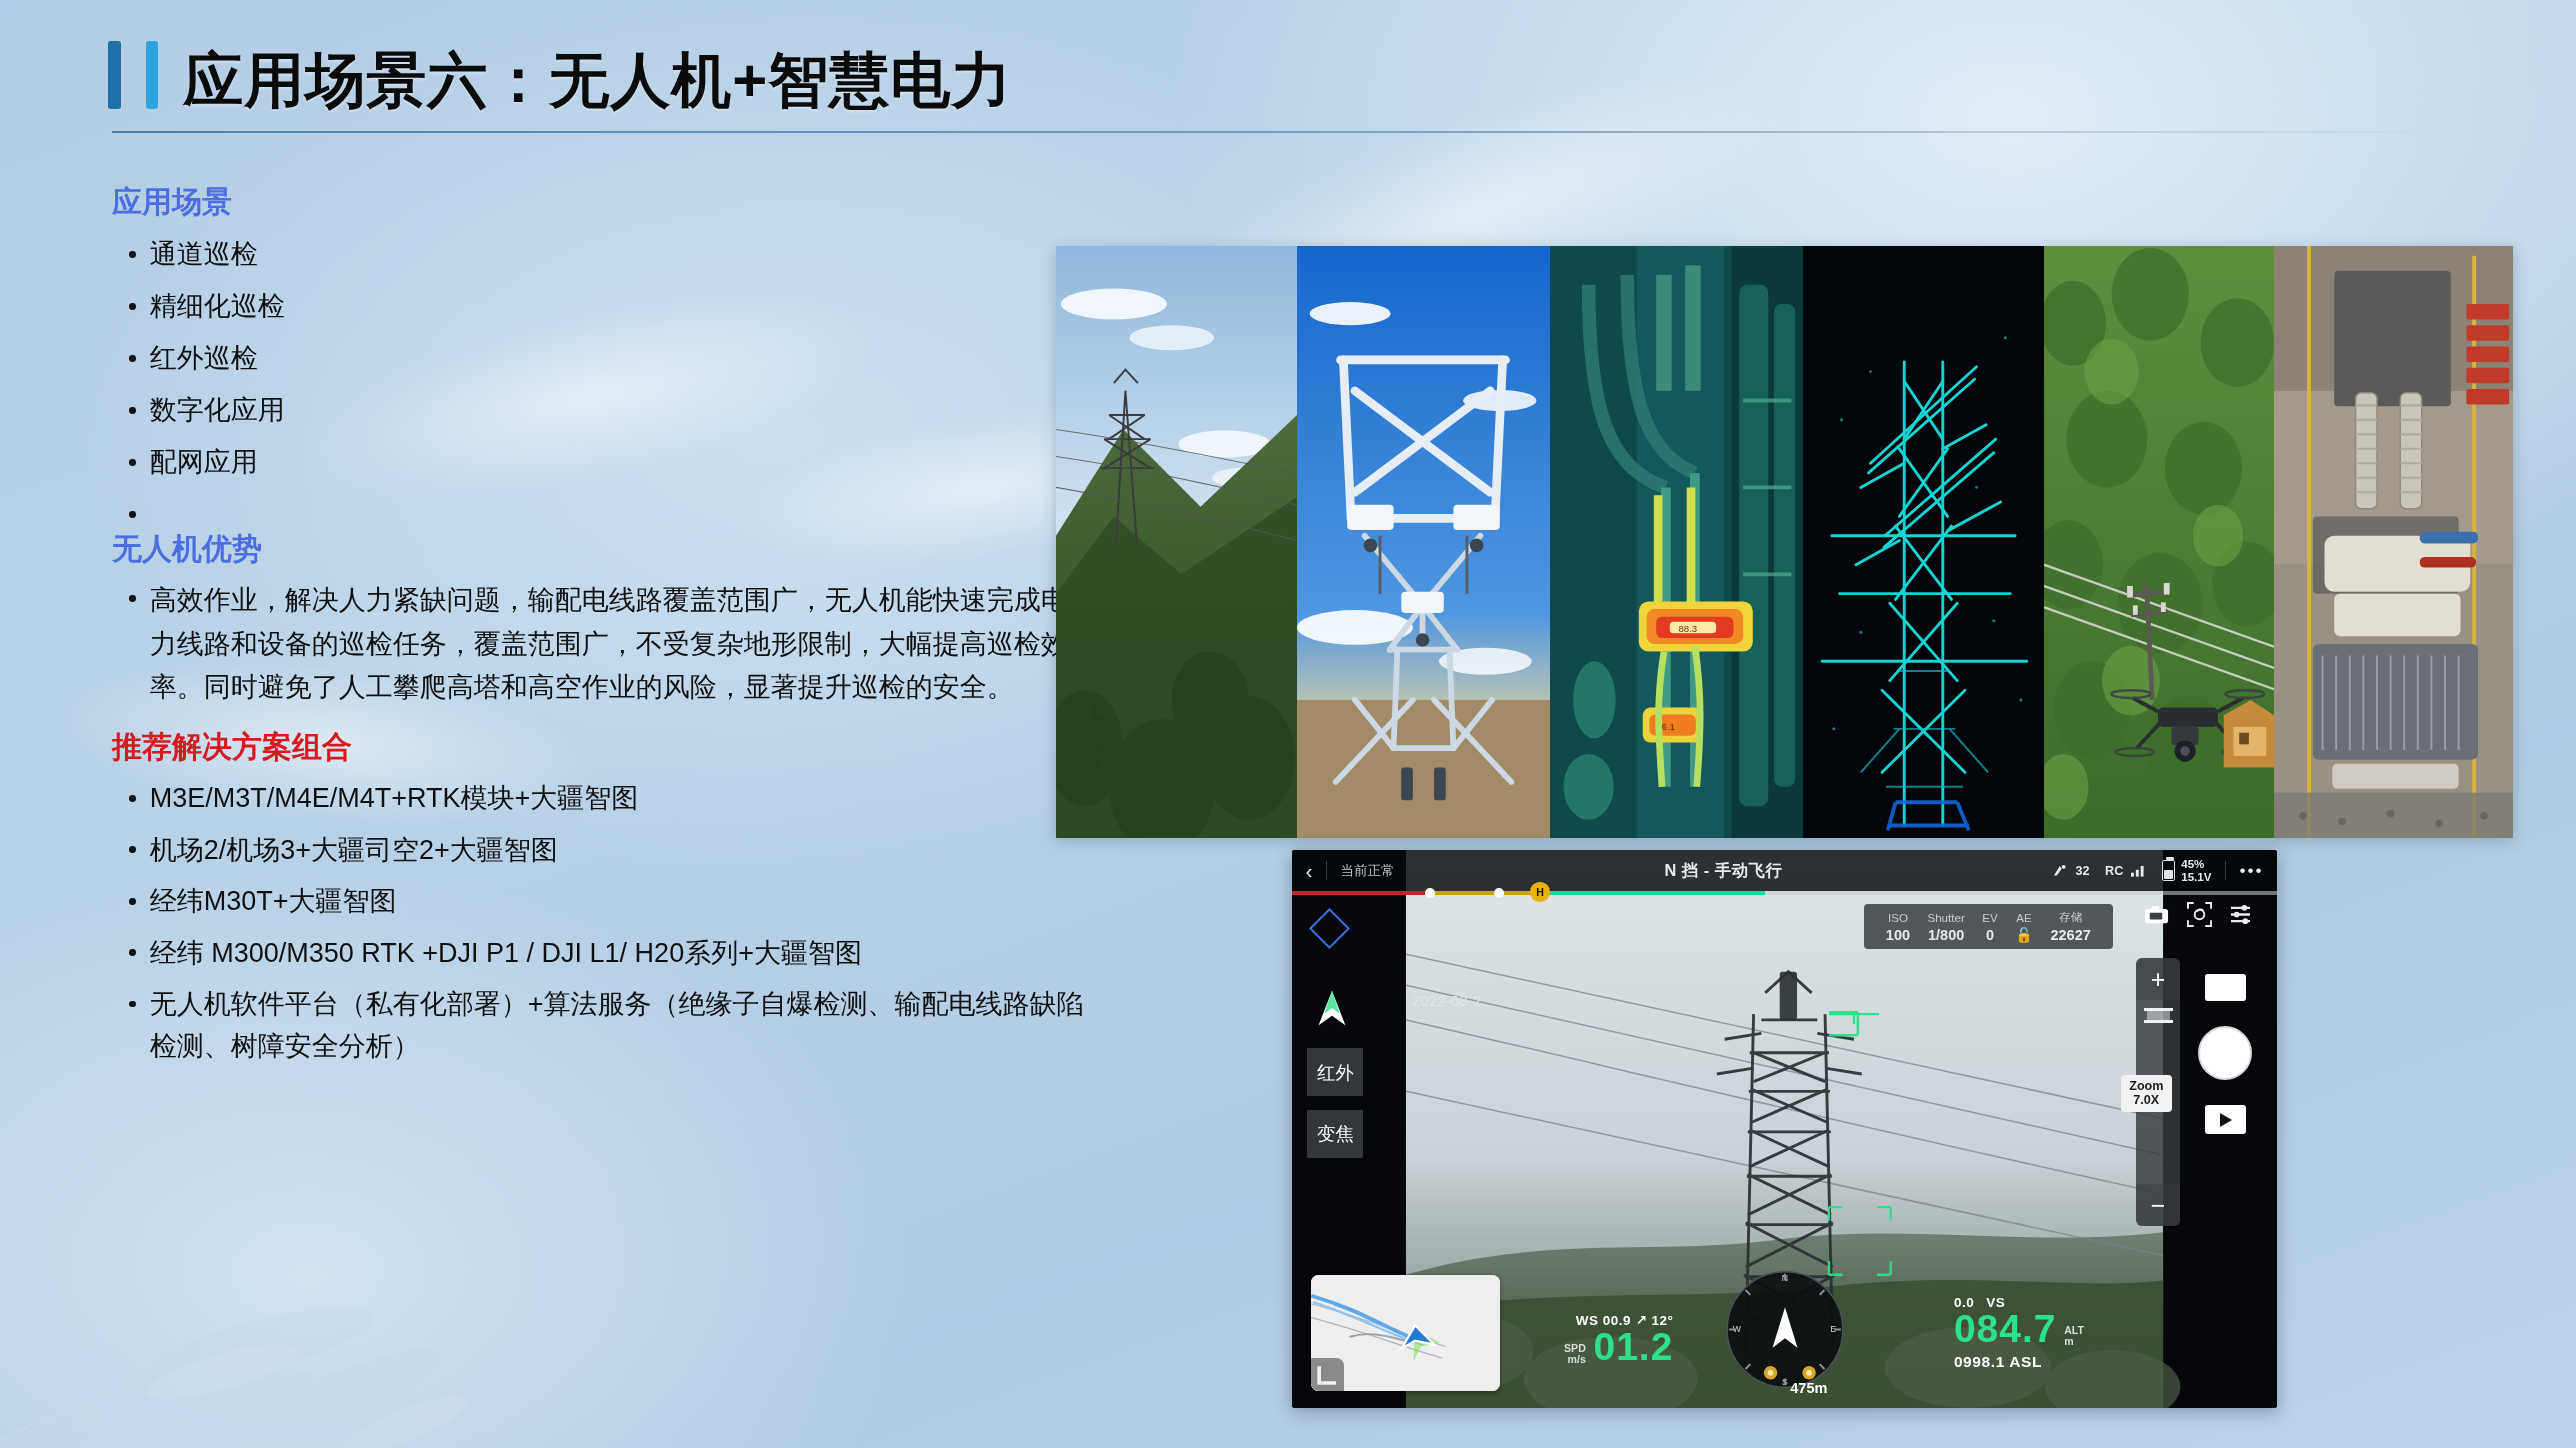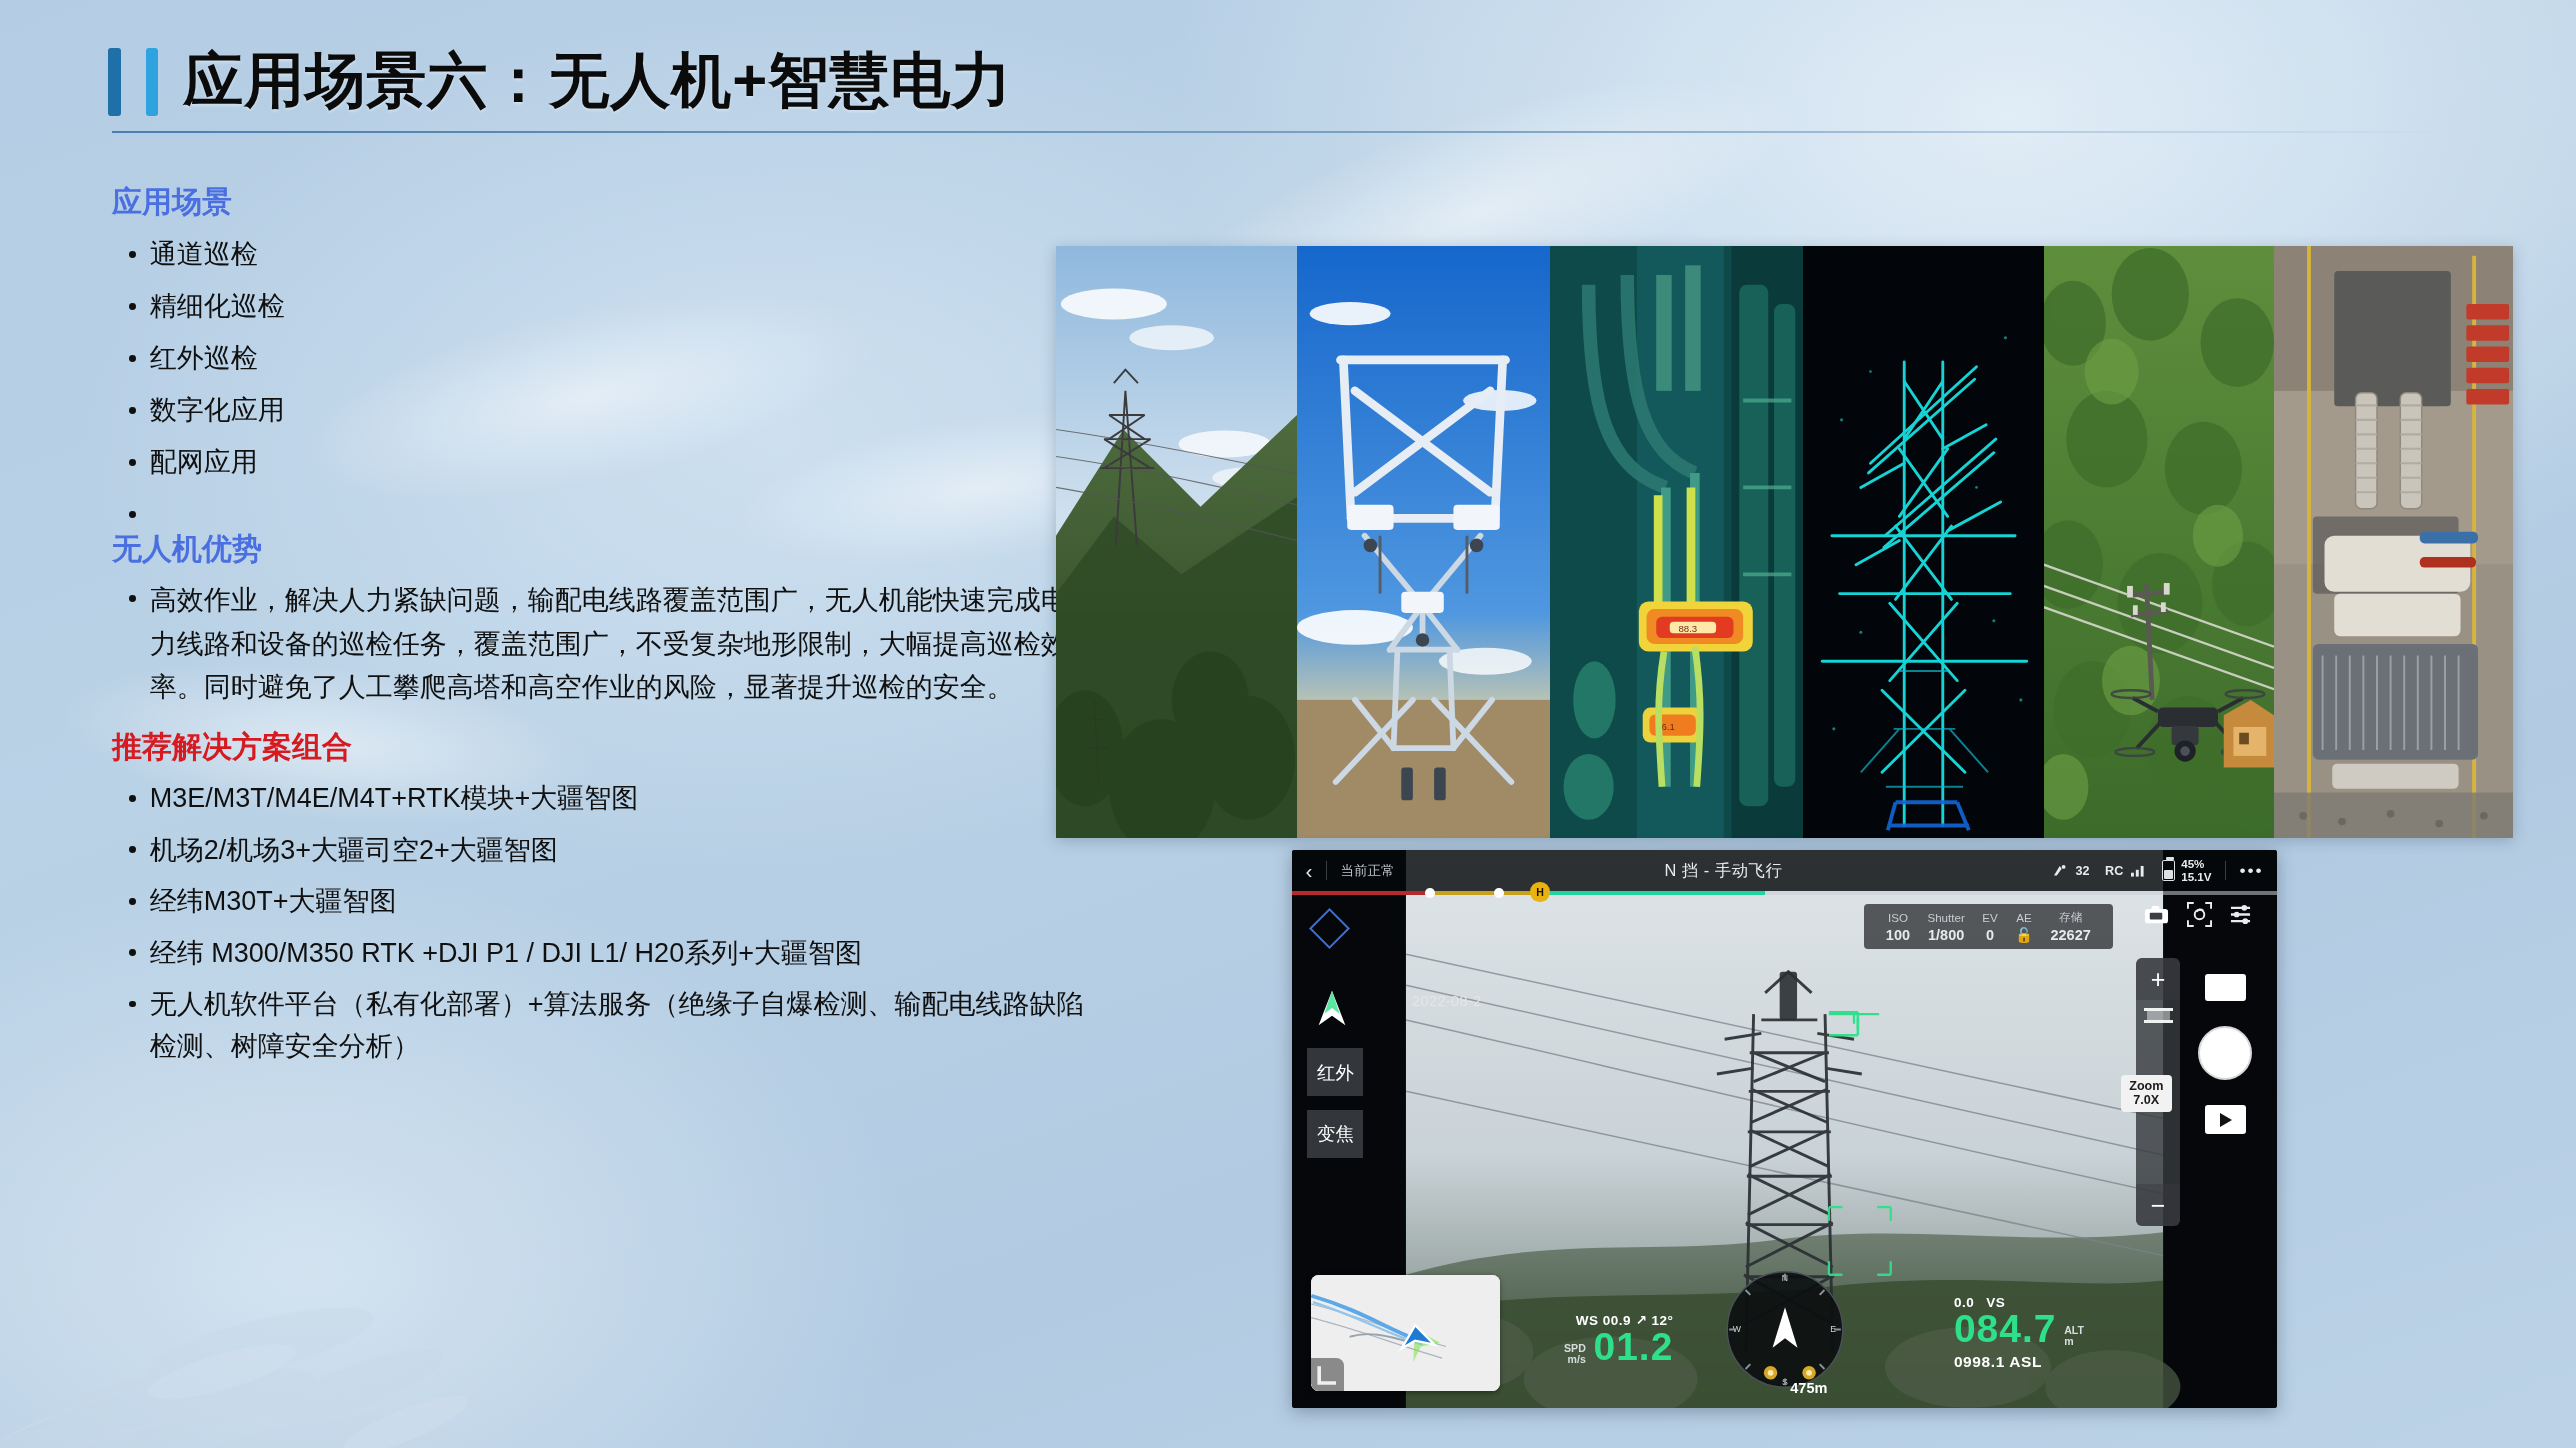--- a/index.html
+++ b/index.html
@@ -28,21 +28,21 @@
   #w1 { left: 290px; top: 309px; width: 599px; height: 174px; transform: rotate(-12deg); }
   #w2 { left: 734px; top: 415px; width: 502px; height: 145px; transform: rotate(-8deg); }
   #w3 { left: 58px;  top: 666px; width: 541px; height: 155px; transform: rotate(6deg); }
   #w4 { left: 1140px; top: 116px; width: 676px; height: 193px; transform: rotate(-18deg); }
 
   
   #leaves { position: absolute; left: -58px; bottom: -39px; width: 695px; height: 541px;
             opacity: .55; pointer-events: none; }
 
   
-  #title-row { position: absolute; left: 108px; top: 41px; display: flex; align-items: center; gap: 25px; }
+  #title-row { position: absolute; left: 108px; top: 41px; display: flex; gap: 25px; }
   .tick { width: 12.6px; height: 68px; border-radius: 2.9px; }
   #tick-a { background: #1f6fa8; }
   #tick-b { background: #2ea3e0; }
   #title-text {
     font-size: 60px; font-weight: bold; color: #0b0b0b; letter-spacing: 1px;
     white-space: nowrap; text-shadow: 0 1.9px 2.9px rgba(255,255,255,.35);
   }
   #title-rule {
     position: absolute; left: 112px; top: 131px; width: 2337px; height: 1.9px;
     background: linear-gradient(to right, #4a7fae 0%, #7fa5c6 60%, rgba(127,165,198,0) 100%);
@@ -93,21 +93,21 @@
   #dji-topbar {
     position: absolute; left: 0; top: 0; width: 100%; height: 41px;
     background: rgba(6,8,11,.82);
     display: flex; align-items: center; color: #e8eaec; font-size: 14.5px;
     padding: 0 13.5px; z-index: 6;
   }
   #dji-topbar .seg { display: flex; align-items: center; gap: 7.7px; }
   #dji-topbar .vdiv { width: 1px; height: 19.3px; background: rgba(255,255,255,.22); margin: 0 13.5px; }
   #back-arrow { font-size: 21px; line-height: 1; }
   #status-txt { color: #bfc4c9; font-size: 13.5px; }
-  #flight-mode { font-size: 16.4px; font-weight: normal; letter-spacing: 0.5px; }
+  #flight-mode { font-size: 16.4px; font-weight: bold; letter-spacing: 0.5px; }
   .spacer { flex: 1 1 auto; }
   .mini { font-size: 12.6px; }
   #batt-wrap { display: flex; align-items: center; gap: 5.8px; }
   #batt-icon { width: 13.5px; height: 21px; border: 1.5px solid #dfe2e5; border-radius: 1.9px; position: relative; }
   #batt-icon::before { content:""; position:absolute; left:2.9px; top:-3.9px; width:7.7px; height:2.9px; background:#dfe2e5; border-radius:1px; }
   #batt-icon::after { content:""; position:absolute; left:1.4px; bottom:1.4px; right:1.4px; height:44%; background:#dfe2e5; border-radius:1px; }
   #batt-txt { line-height: 1.05; font-size: 11.6px; font-weight: bold; }
   #more-dots { letter-spacing: 1.9px; font-size: 17.4px; }
 
   #flight-bar {

